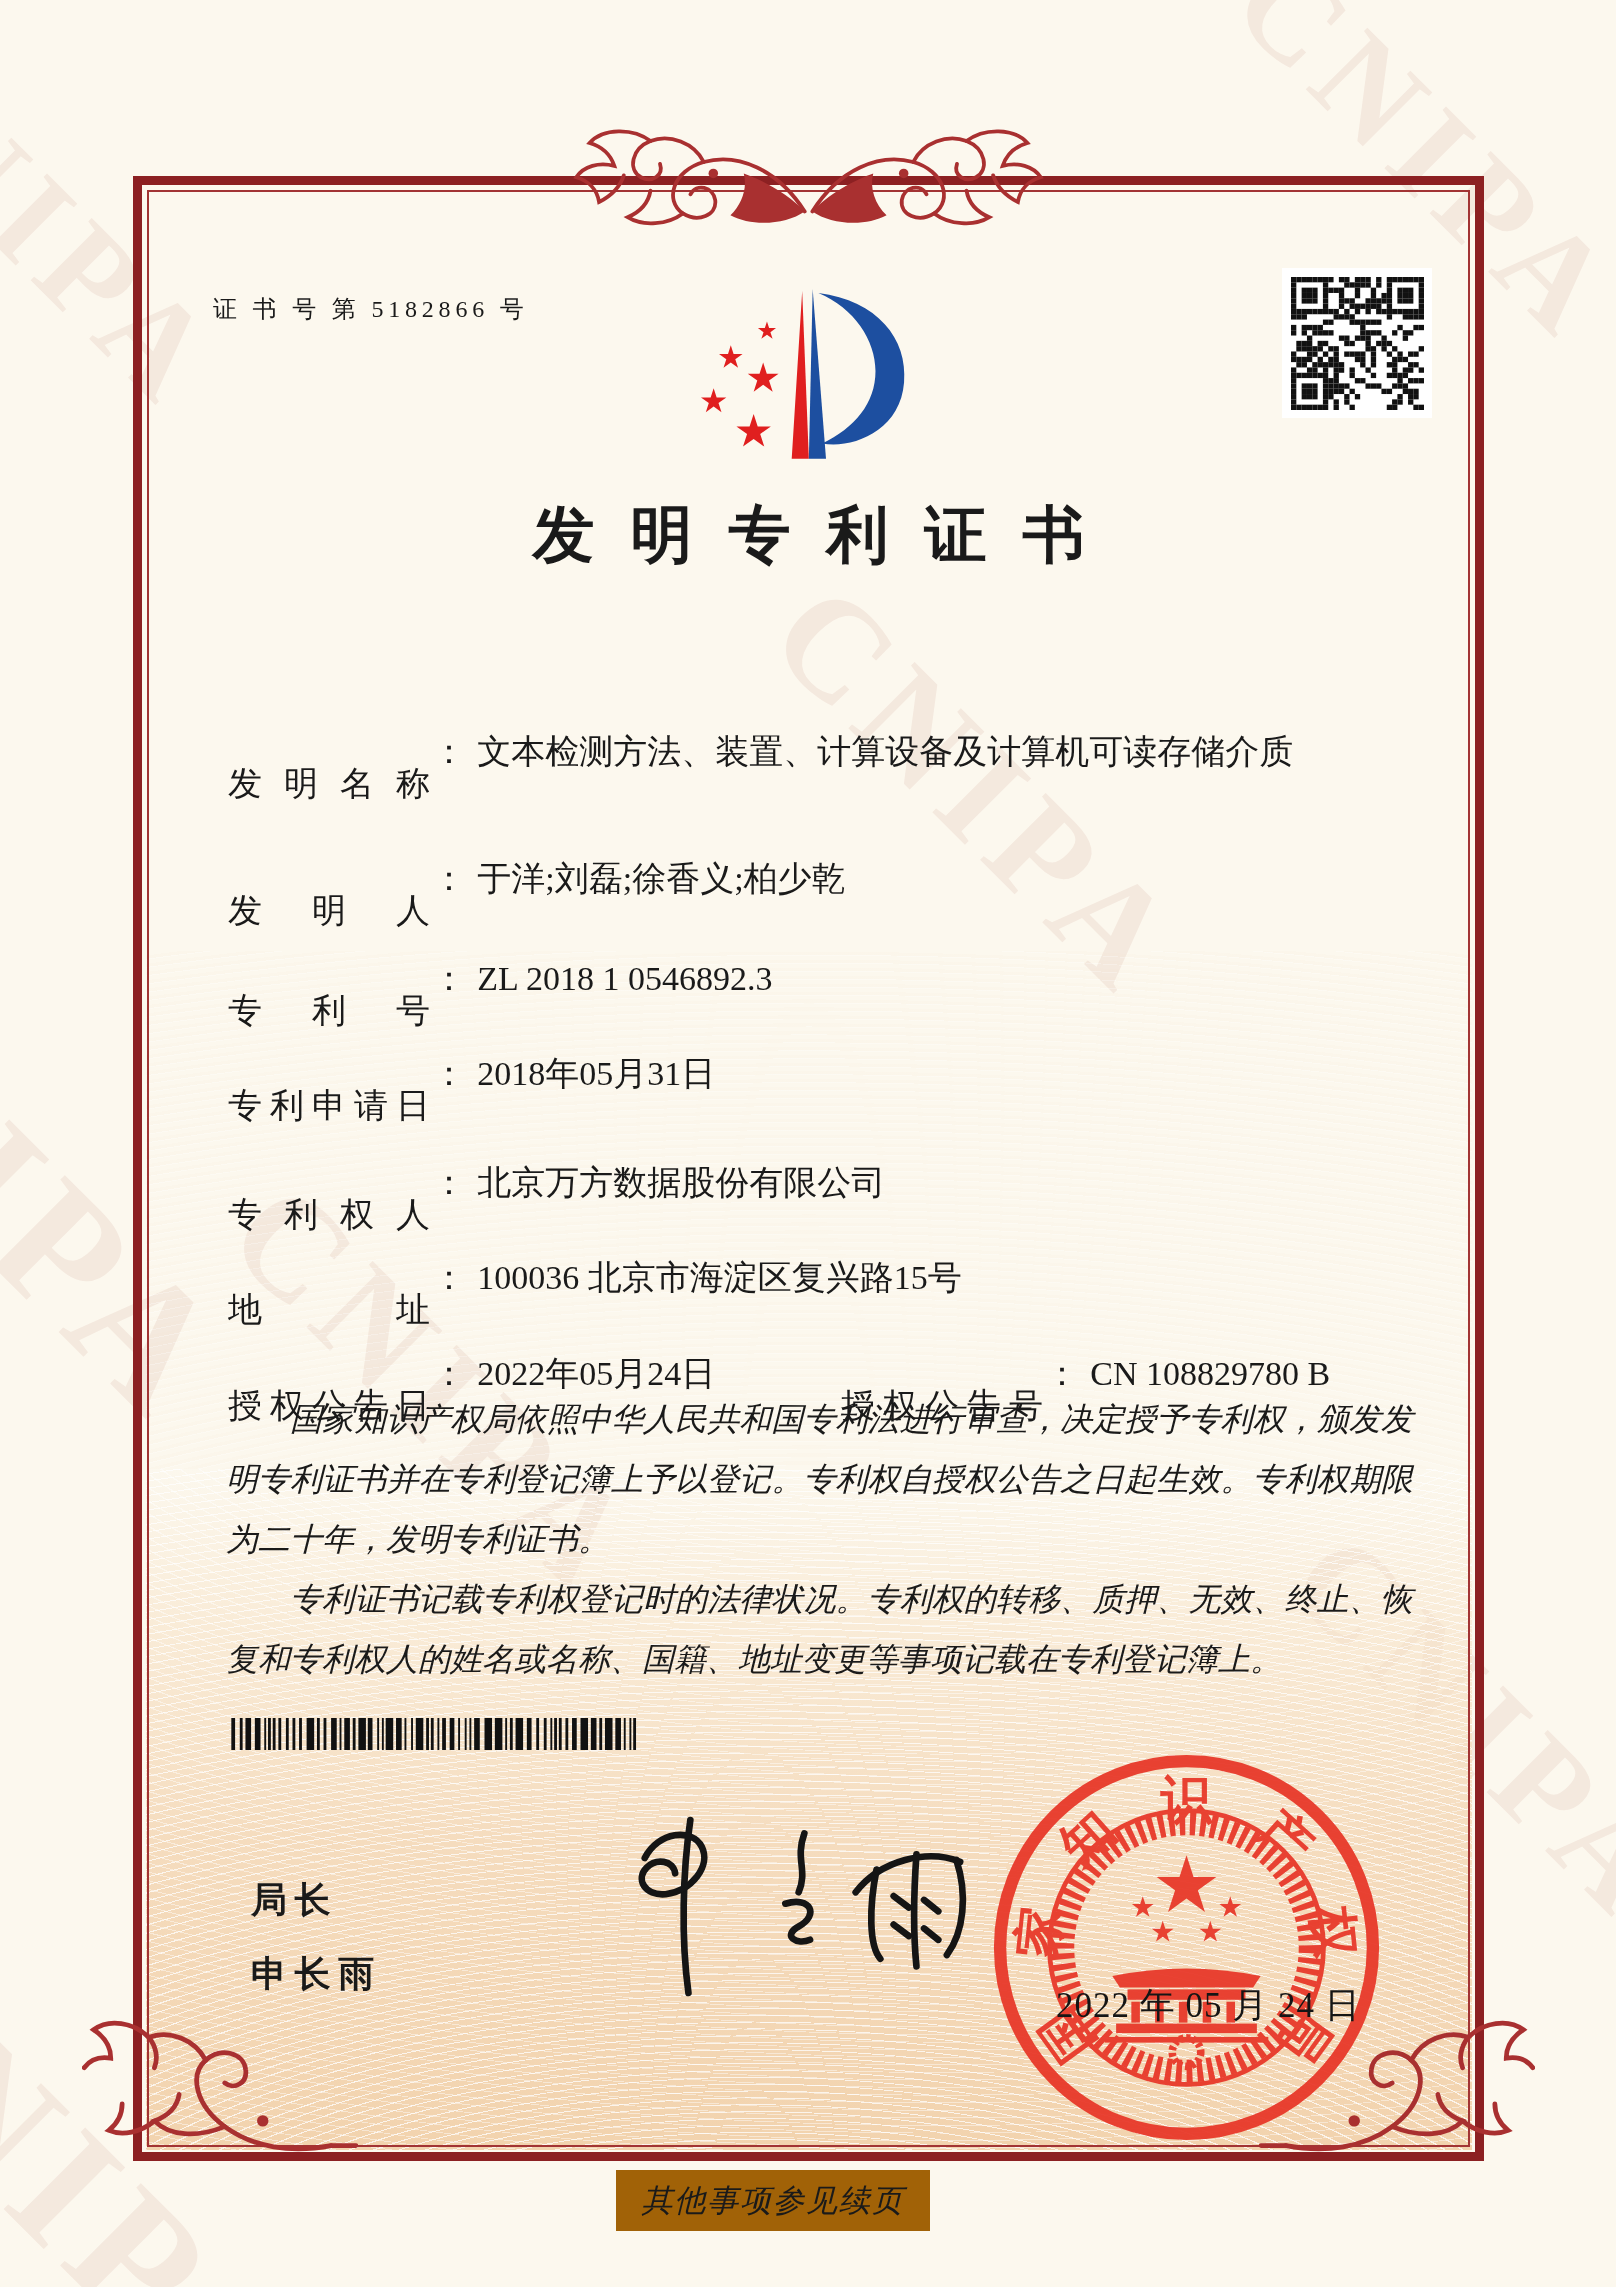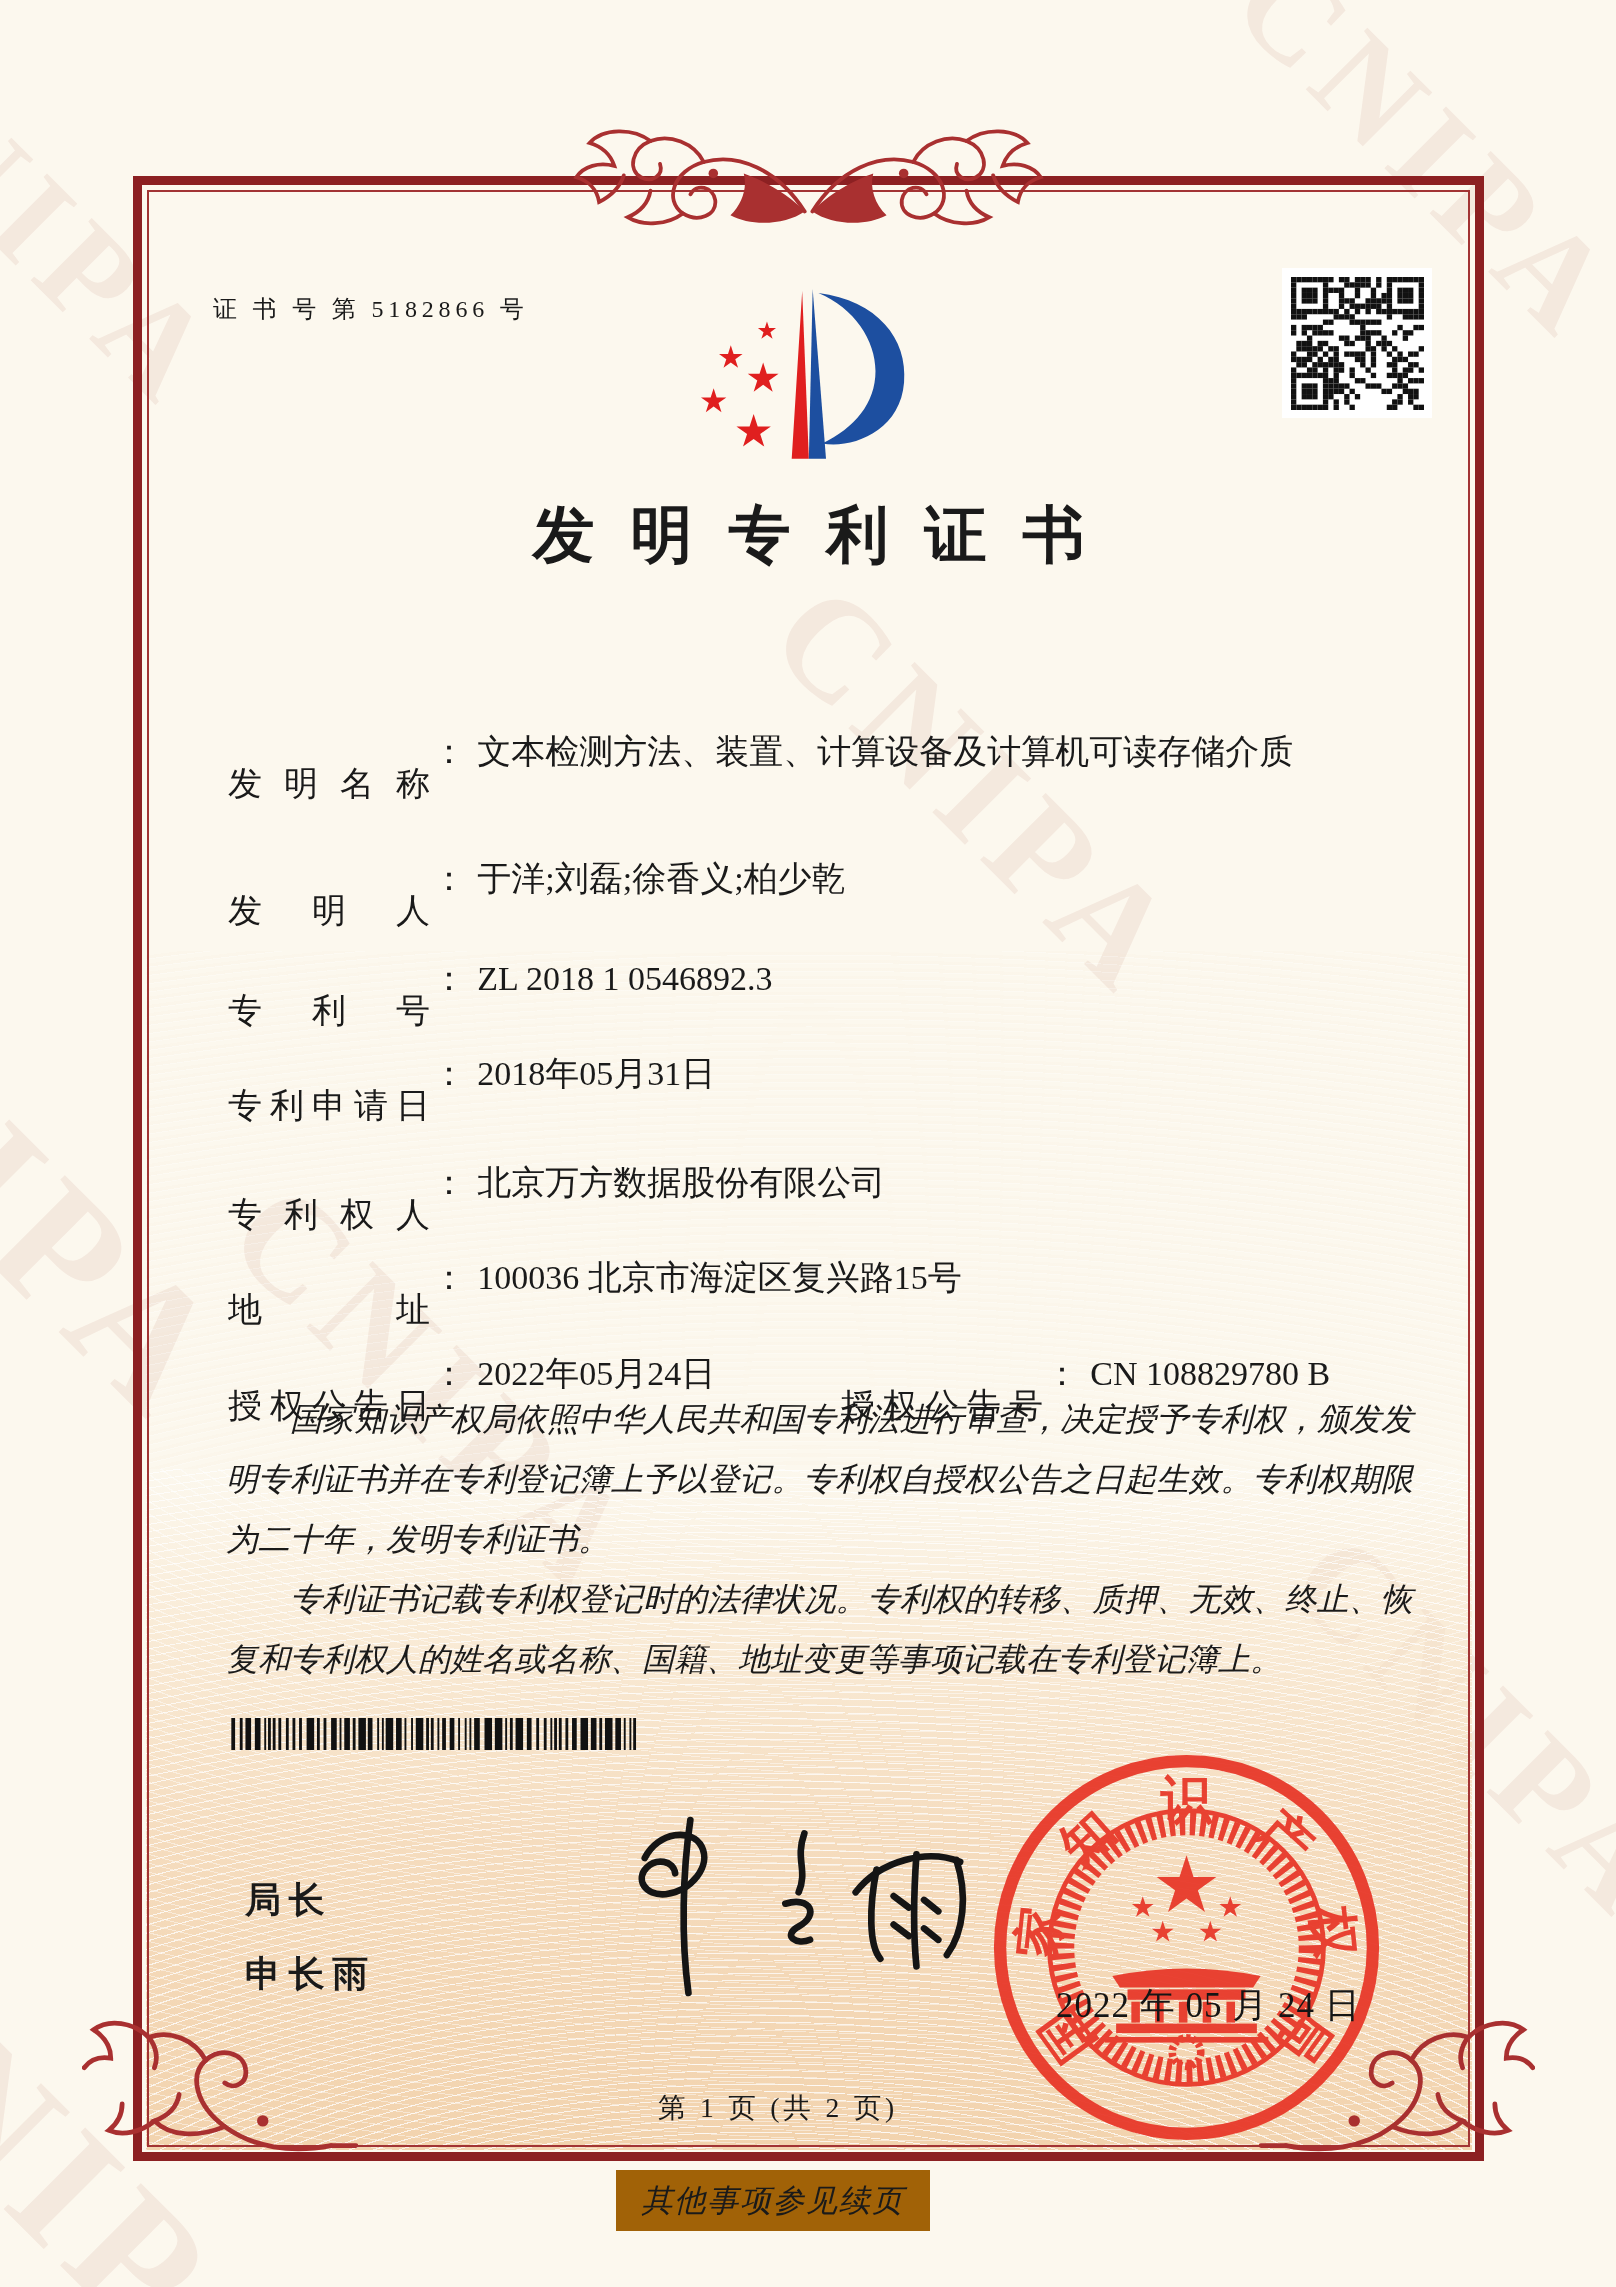--- a/index.html
+++ b/index.html
@@ -43,21 +43,21 @@
   .lab{display:inline-block;width:202px;text-align:justify;text-align-last:justify;vertical-align:top;margin-top:32px;}
   .colon{margin:0 11.4px 0 1.9px;}
   .pair2{position:absolute;left:613px;top:0;}
   
   .body-text{position:absolute;left:226px;top:1389px;width:1187px;font-size:32px;line-height:60px;
       font-style:italic;text-align:justify;}
   .body-text p{margin:0;text-indent:2em;}
   
   .barcode{position:absolute;left:229px;top:1718px;width:415px;height:32px;}
   
-  .sig-label{position:absolute;left:245px;font-size:36px;font-weight:700;letter-spacing:7.6px;
+  .sig-label{position:absolute;left:251px;font-size:36px;font-weight:700;letter-spacing:7.6px;
       font-family:"Liberation Sans","DejaVu Sans",sans-serif;}
   .sig-svg{position:absolute;left:578px;top:1803px;width:409px;height:209px;}
   
   .seal-svg{position:absolute;left:982px;top:1743px;width:409px;height:409px;opacity:.95;}
   .ring-ch{font-size:54px;font-weight:700;fill:var(--seal);text-anchor:middle;dominant-baseline:central;
       font-family:"Liberation Serif","DejaVu Serif",serif;}
   .seal-date{position:absolute;left:1056px;top:1982px;width:285px;font-size:35px;letter-spacing:1px;
       color:#151515;white-space:nowrap;}
   
   .page-info{position:absolute;left:133px;top:2089px;width:1290px;text-align:center;font-size:27.6px;letter-spacing:3.8px;}
@@ -610,19 +610,18 @@
           <rect x="42" y="57" width="9" height="22"></rect>
           <rect x="-74" y="80" width="148" height="10"></rect>
           <rect x="-86" y="94" width="172" height="6"></rect>
           <circle r="15" cy="110" fill="none" stroke="var(--seal)" stroke-width="8" stroke-dasharray="4 3"></circle>
         </g>
       </g>
     </g>
   </svg>
   <div class="seal-date">2022 年 05 月 24 日</div>
 
-  <div class="page-info">第 1 页 (共 2 页)</div>
   <div class="cont-strip">
     <span>其他事项参见续页</span>
   </div>
 
 </div>
 
 
 </body></html>

